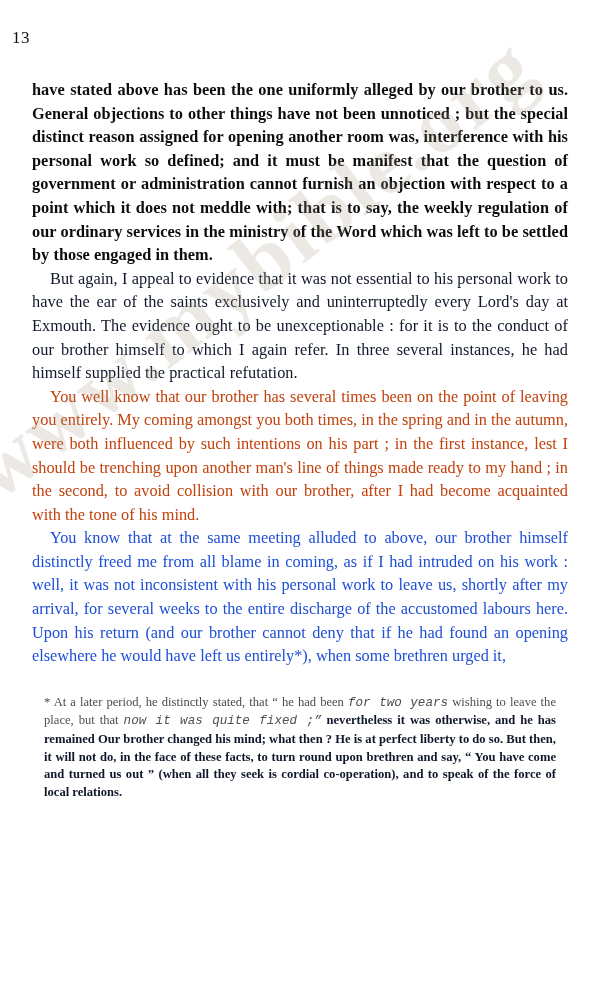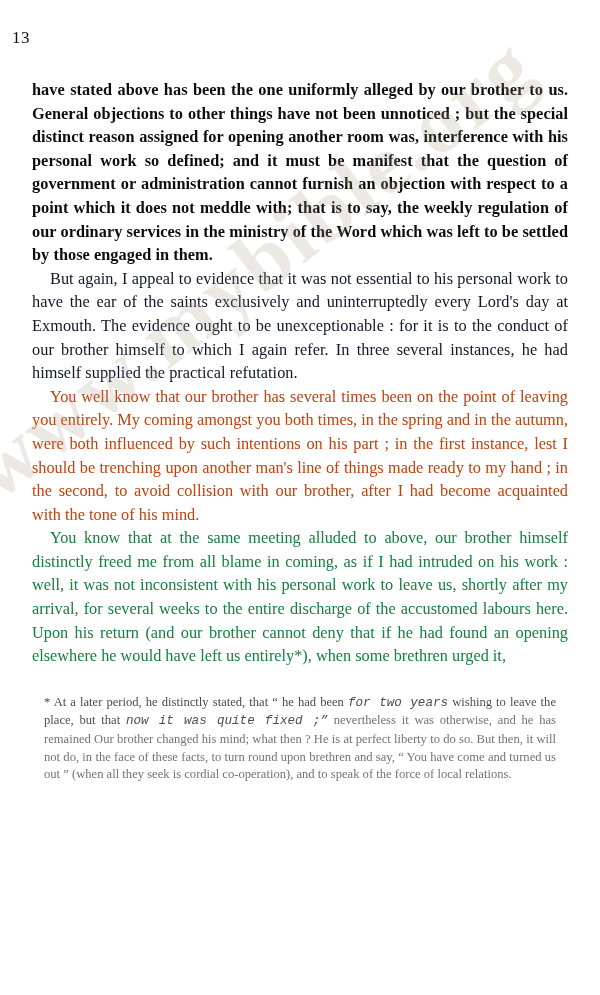--- a/index.html
+++ b/index.html
@@ -70,32 +70,32 @@
     hyphens: manual;
   }
   .para + .para {
     text-indent: 18px;
   }
 
   
   .p1 { color: #0d0d0d; font-weight: 600; letter-spacing: 0.05px; }
   .p2 { color: #0f172a; letter-spacing: 0.05px; }
   .p3 { color: #c2410c; }
-  .p4 { color: #15803d; }
+  .p4 { color: #1d4ed8; }
 
   .footnote {
     margin: 26px 44px 0 44px;
     width: 512px;
     font-size: 12.6px;
     line-height: 17.6px;
     text-align: justify;
     color: #4b4b4b;
   }
   .footnote .fn-fade1 { color: #4f4f4f; }
-  .footnote .fn-fade2 { color: #737373; }
+  .footnote .fn-fade2 { color: #0f172a; font-weight: bold; }
   .footnote .star { }
   .it { font-style: italic; font-family: Liberation Mono, monospace; }
 </style>
 </head>
 <body>
 
 <div class="watermark">
   <span>www.mybible.org</span>
 </div>
 

